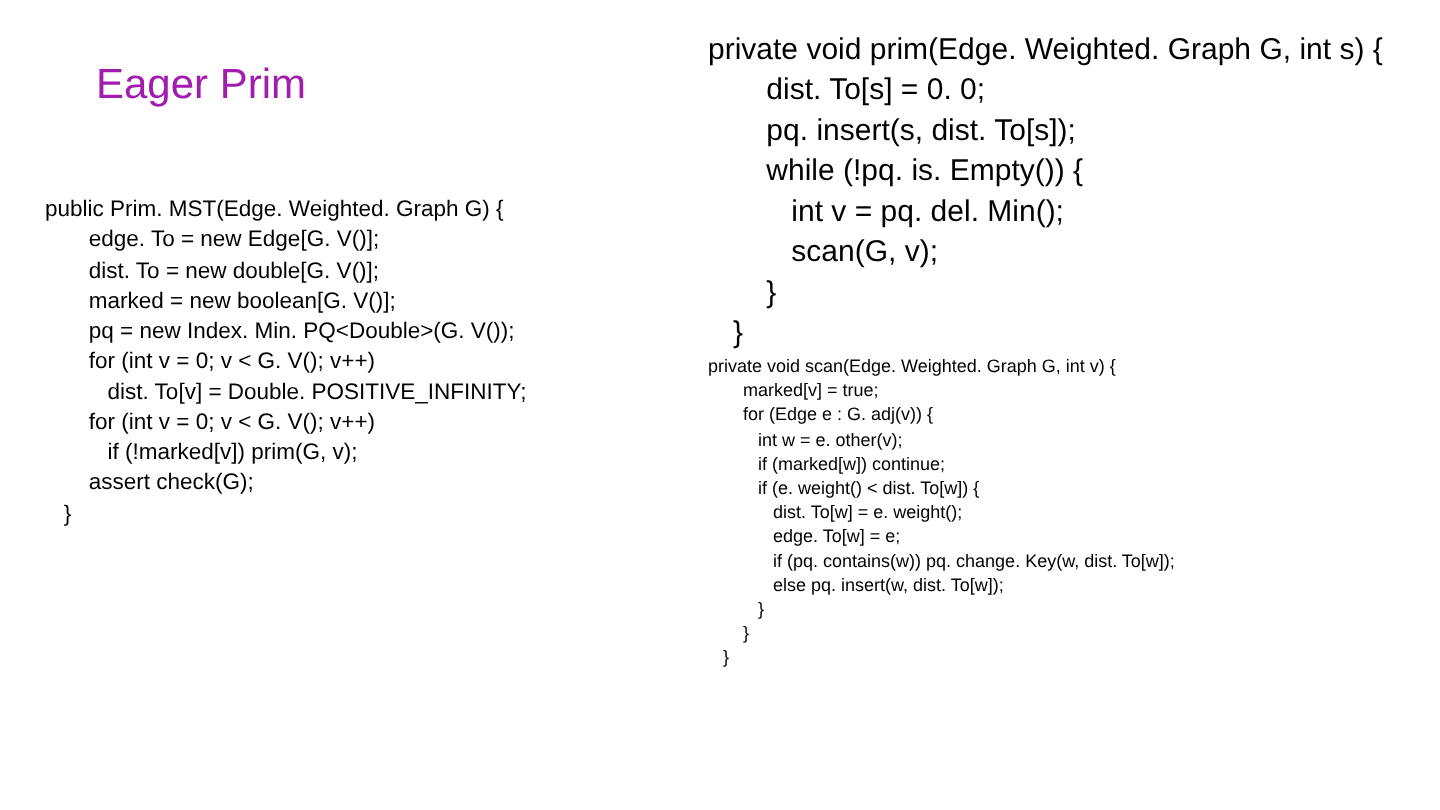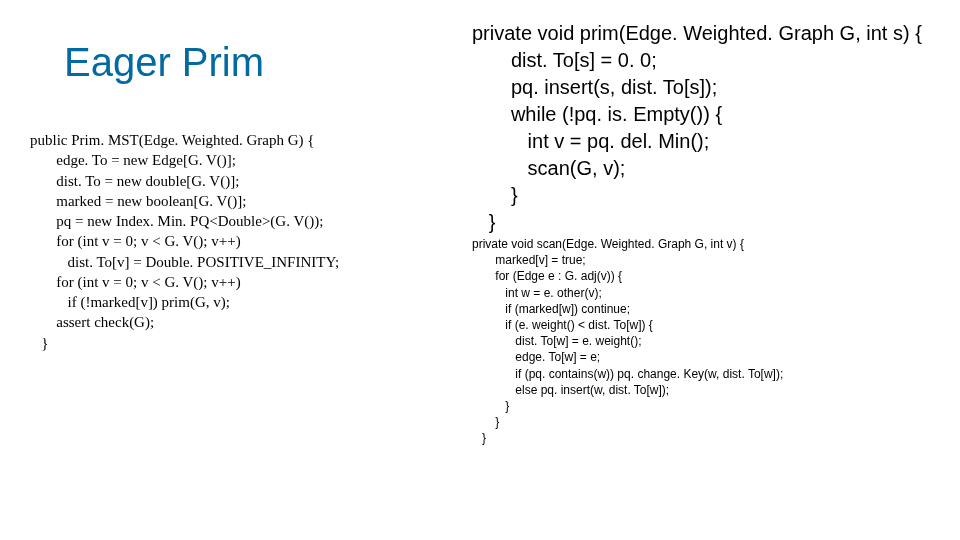--- a/index.html
+++ b/index.html
@@ -9,32 +9,32 @@
       background: #ffffff;
       font-family: Arial, Helvetica, sans-serif;
       color: #000000;
       position: relative;
       overflow: hidden;
     }
     .title {
       position: absolute;
       left: 64px;
       top: 40px;
-      font-size: 40px;
+      font-size: 28px;
       font-weight: 400;
-      color: #0369a1;
+      color: #a21caf;
     }
     .left-code {
       position: absolute;
       left: 30px;
       top: 130px;
       font-size: 15px;
       line-height: 1.35;
       white-space: pre;
-      font-family: Liberation Serif, serif;
+      font-family: Liberation Sans, sans-serif;
     }
     .right-code-1 {
       position: absolute;
       left: 472px;
       top: 20px;
       font-size: 20px;
       line-height: 1.35;
       white-space: pre;
       font-family: Arial, Helvetica, sans-serif;
     }

